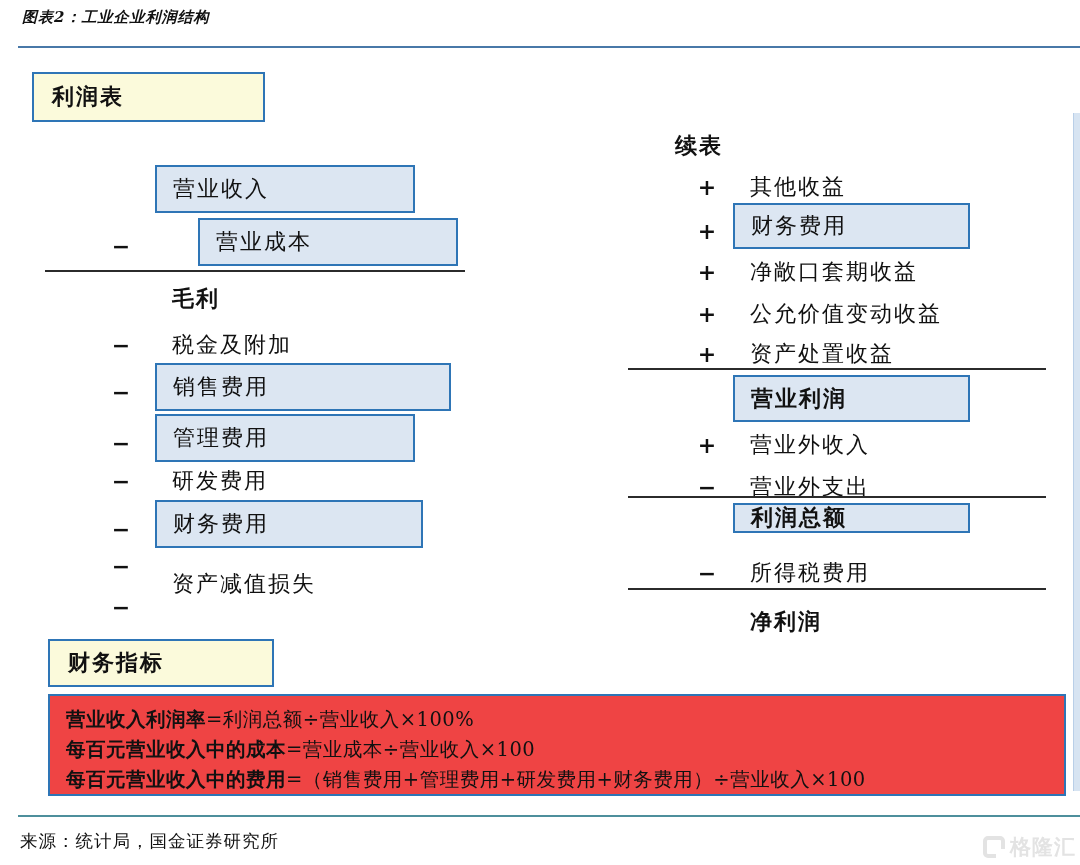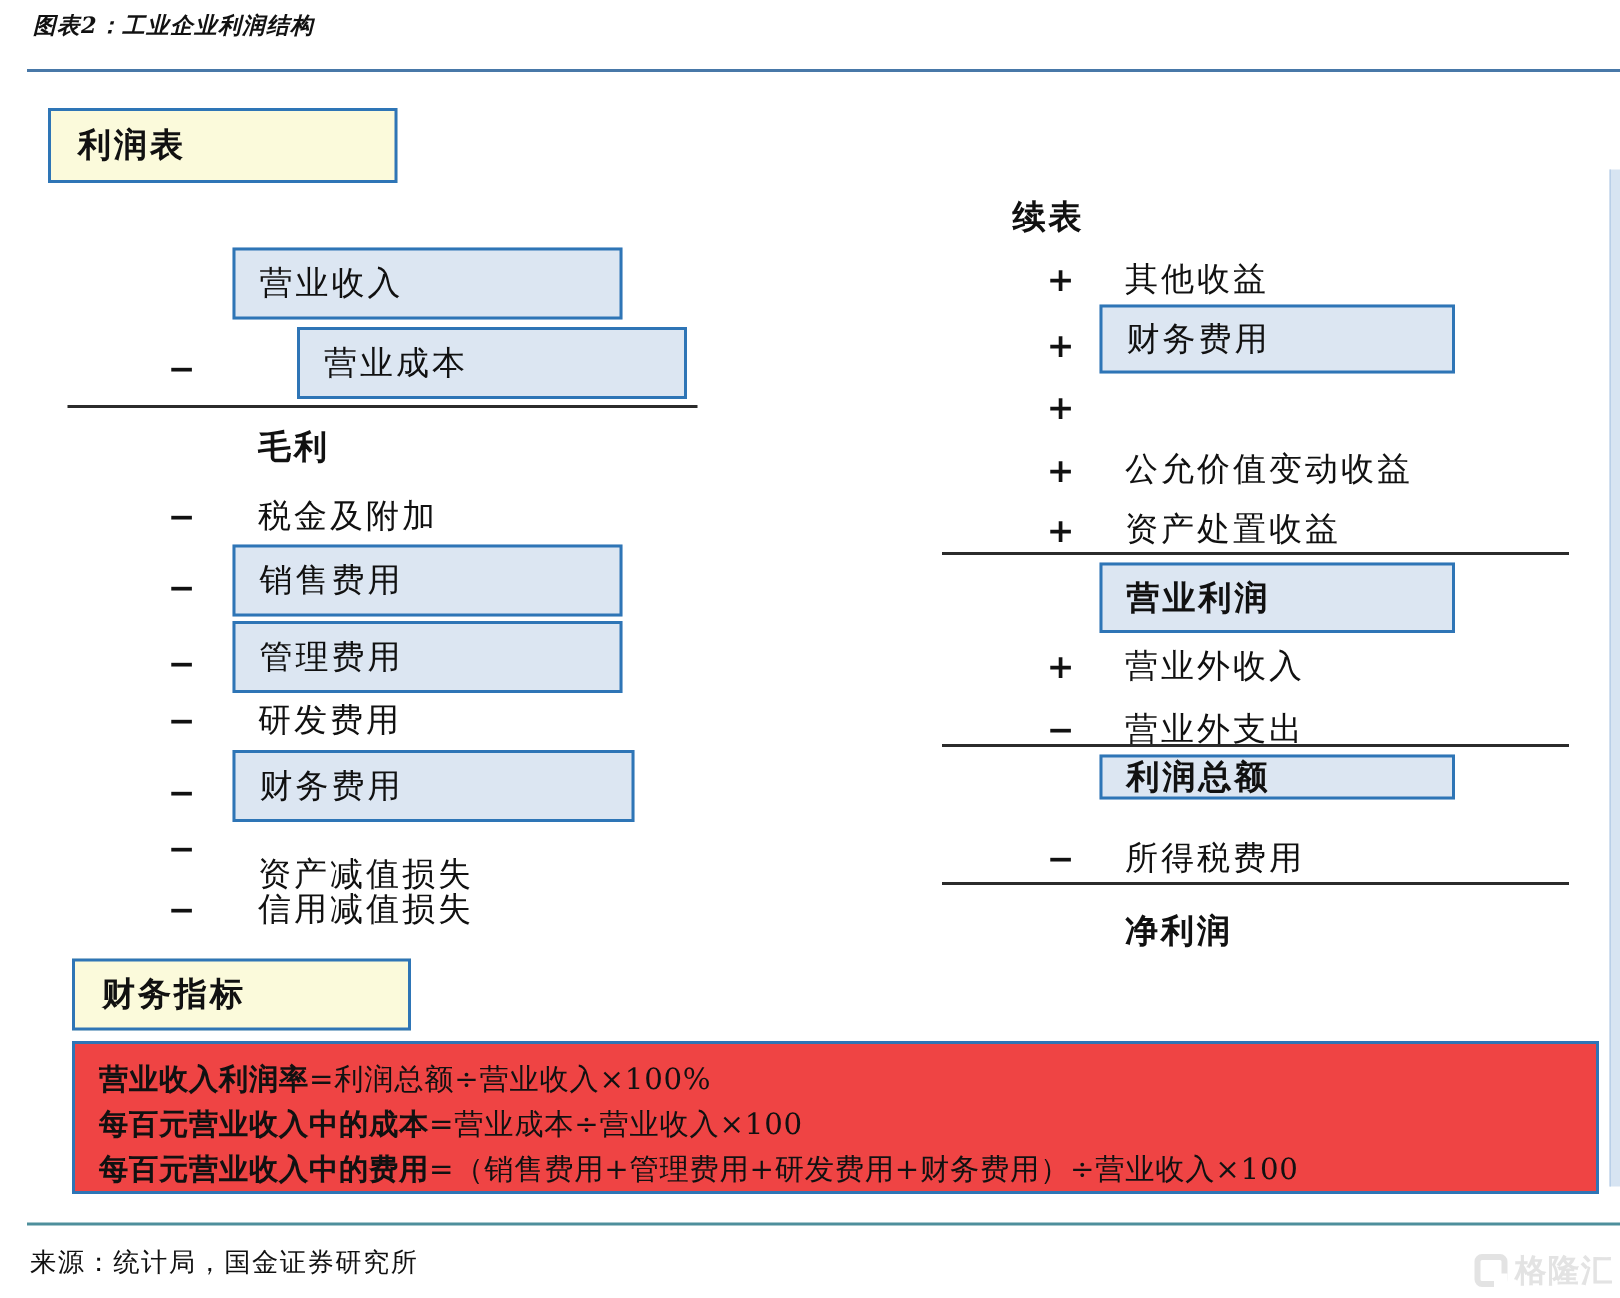--- a/index.html
+++ b/index.html
@@ -99,54 +99,54 @@
   </div>
 
   <div class="sumline" style="left:45px;top:270px;width:420px;"></div>
 
   <span class="lbl bold" style="left:172px;top:283px;">毛利</span>
 
   <span class="op" style="left:110px;top:330px;">−</span>
   <span class="lbl" style="left:172px;top:330px;">税金及附加</span>
 
   <span class="op" style="left:110px;top:377px;">−</span>
-  <div class="bbox" style="left:155px;top:363px;width:260px;height:48px;">
+  <div class="bbox" style="left:155px;top:363px;width:296px;height:48px;">
     <span>销售费用</span>
   </div>
 
   <span class="op" style="left:110px;top:428px;">−</span>
   <div class="bbox" style="left:155px;top:414px;width:260px;height:48px;">
     <span>管理费用</span>
   </div>
 
   <span class="op" style="left:110px;top:466px;">−</span>
   <span class="lbl" style="left:172px;top:466px;">研发费用</span>
 
   <span class="op" style="left:110px;top:514px;">−</span>
   <div class="bbox" style="left:155px;top:500px;width:268px;height:48px;">
     <span>财务费用</span>
   </div>
 
   <span class="op" style="left:110px;top:551px;">−</span>
   <span class="lbl" style="left:172px;top:569px;">资产减值损失</span>
 
   <span class="op" style="left:110px;top:592px;">−</span>
-  <span class="lbl" style="left:172px;top:592px;">信用减值损失</span>
 
   <span class="lbl bold" style="left:675px;top:130px;">续表</span>
 
   <span class="op" style="left:696px;top:172px;">+</span>
   <span class="lbl" style="left:750px;top:172px;">其他收益</span>
 
   <span class="op" style="left:696px;top:216px;">+</span>
   <div class="bbox" style="left:733px;top:203px;width:237px;height:46px;">
     <span>财务费用</span>
   </div>
 
   <span class="op" style="left:696px;top:257px;">+</span>
+  <span class="lbl" style="left:750px;top:257px;">净敞口套期收益</span>
 
   <span class="op" style="left:696px;top:299px;">+</span>
   <span class="lbl" style="left:750px;top:299px;">公允价值变动收益</span>
 
   <span class="op" style="left:696px;top:339px;">+</span>
   <span class="lbl" style="left:750px;top:339px;">资产处置收益</span>
 
   <div class="sumline" style="left:628px;top:368px;width:418px;"></div>
 
   <div class="bbox" style="left:733px;top:375px;width:237px;height:47px;">

